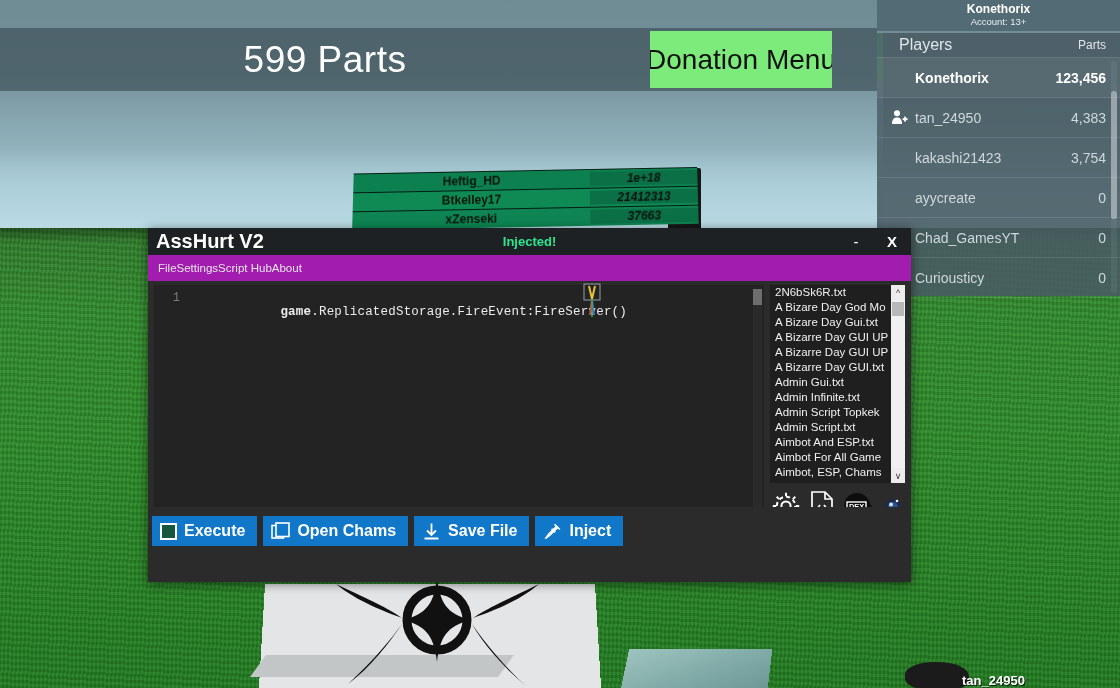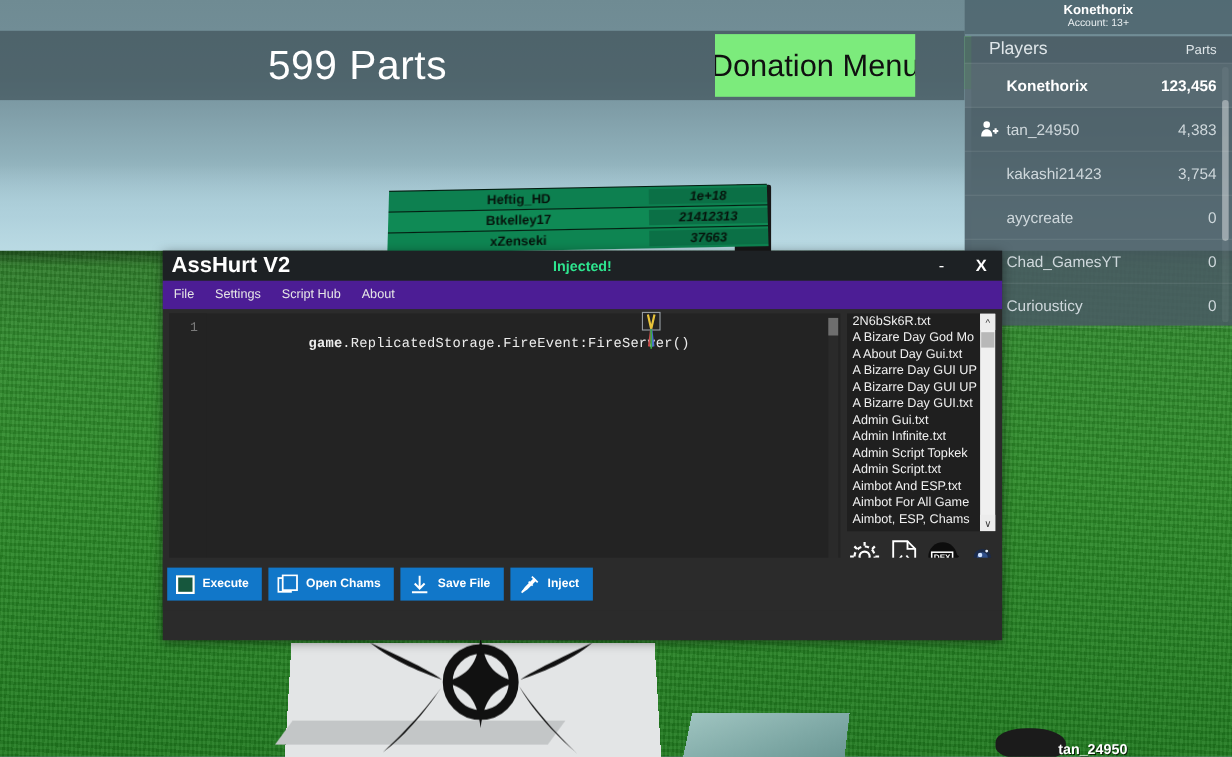--- a/index.html
+++ b/index.html
@@ -181,22 +181,22 @@
     color: #2ee58f; font-size: 13px; font-weight: bold;
   }
   .ex-min, .ex-close {
     position: absolute; color: #ffffff; cursor: pointer;
     display: flex; align-items: center; justify-content: center;
   }
   .ex-min   { right: 44px; top: 0; width: 22px; height: 27px; font-size: 15px; }
   .ex-close { right: 8px;  top: 0; width: 22px; height: 27px; font-size: 15px; font-weight: bold; }
 
   .ex-menu {
-    height: 26px; background: #4c1d95; display: flex; align-items: center;
-    padding-left: 10px; gap: 19px;
+    height: 26px; background: #a21caf; display: flex; align-items: center;
+    padding-left: 10px; 
   }
   .ex-menu span { color: #e6e6e6; font-size: 11.5px; cursor: pointer; }
 
   .ex-body { position: relative; height: 274px; }
 
   .editor {
     position: absolute; left: 6px; top: 4px; width: 610px; height: 257px;
     background: #232323; display: flex;
   }
   .gutter {
@@ -260,21 +260,21 @@
   .ir-logo   { left: 0px;  top: 36px; width: 30px; height: 26px; }
 
   .btn-bar {
     position: absolute; left: 0; bottom: 0; width: 763px; height: 48px;
     background: #2b2b2b; display: flex; align-items: center; gap: 6px; padding-left: 4px;
   }
   .ex-btn {
     height: 30px; background: #1177c9; display: flex; align-items: center;
     gap: 7px; padding: 0 12px 0 8px; cursor: pointer;
   }
-  .ex-btn .lbl { color: #ffffff; font-size: 11px; font-weight: bold; }
+  .ex-btn .lbl { color: #ffffff; font-size: 16px; font-weight: bold; }
   .ex-btn .bi { display: flex; align-items: center; justify-content: center; }
   .sq-green {
     width: 17px; height: 17px; background: #16573d; border: 2px solid #ffffff;
   }
 </style>
 </head>
 <body>
 
 <div id="stage">
 
@@ -419,21 +419,21 @@
           </div>
         </div>
         <div class="ed-scrollbar">
           <div class="ed-thumb"></div>
         </div>
       </div>
 
       <div class="scriptlist">
         <div class="sl-item">2N6bSk6R.txt</div>
         <div class="sl-item">A Bizare Day God Mo</div>
-        <div class="sl-item">A About Day Gui.txt</div>
+        <div class="sl-item">A Bizare Day Gui.txt</div>
         <div class="sl-item">A Bizarre Day GUI UP</div>
         <div class="sl-item">A Bizarre Day GUI UP</div>
         <div class="sl-item">A Bizarre Day GUI.txt</div>
         <div class="sl-item">Admin Gui.txt</div>
         <div class="sl-item">Admin Infinite.txt</div>
         <div class="sl-item">Admin Script Topkek</div>
         <div class="sl-item">Admin Script.txt</div>
         <div class="sl-item">Aimbot And ESP.txt</div>
         <div class="sl-item">Aimbot For All Game</div>
         <div class="sl-item">Aimbot, ESP, Chams</div>

